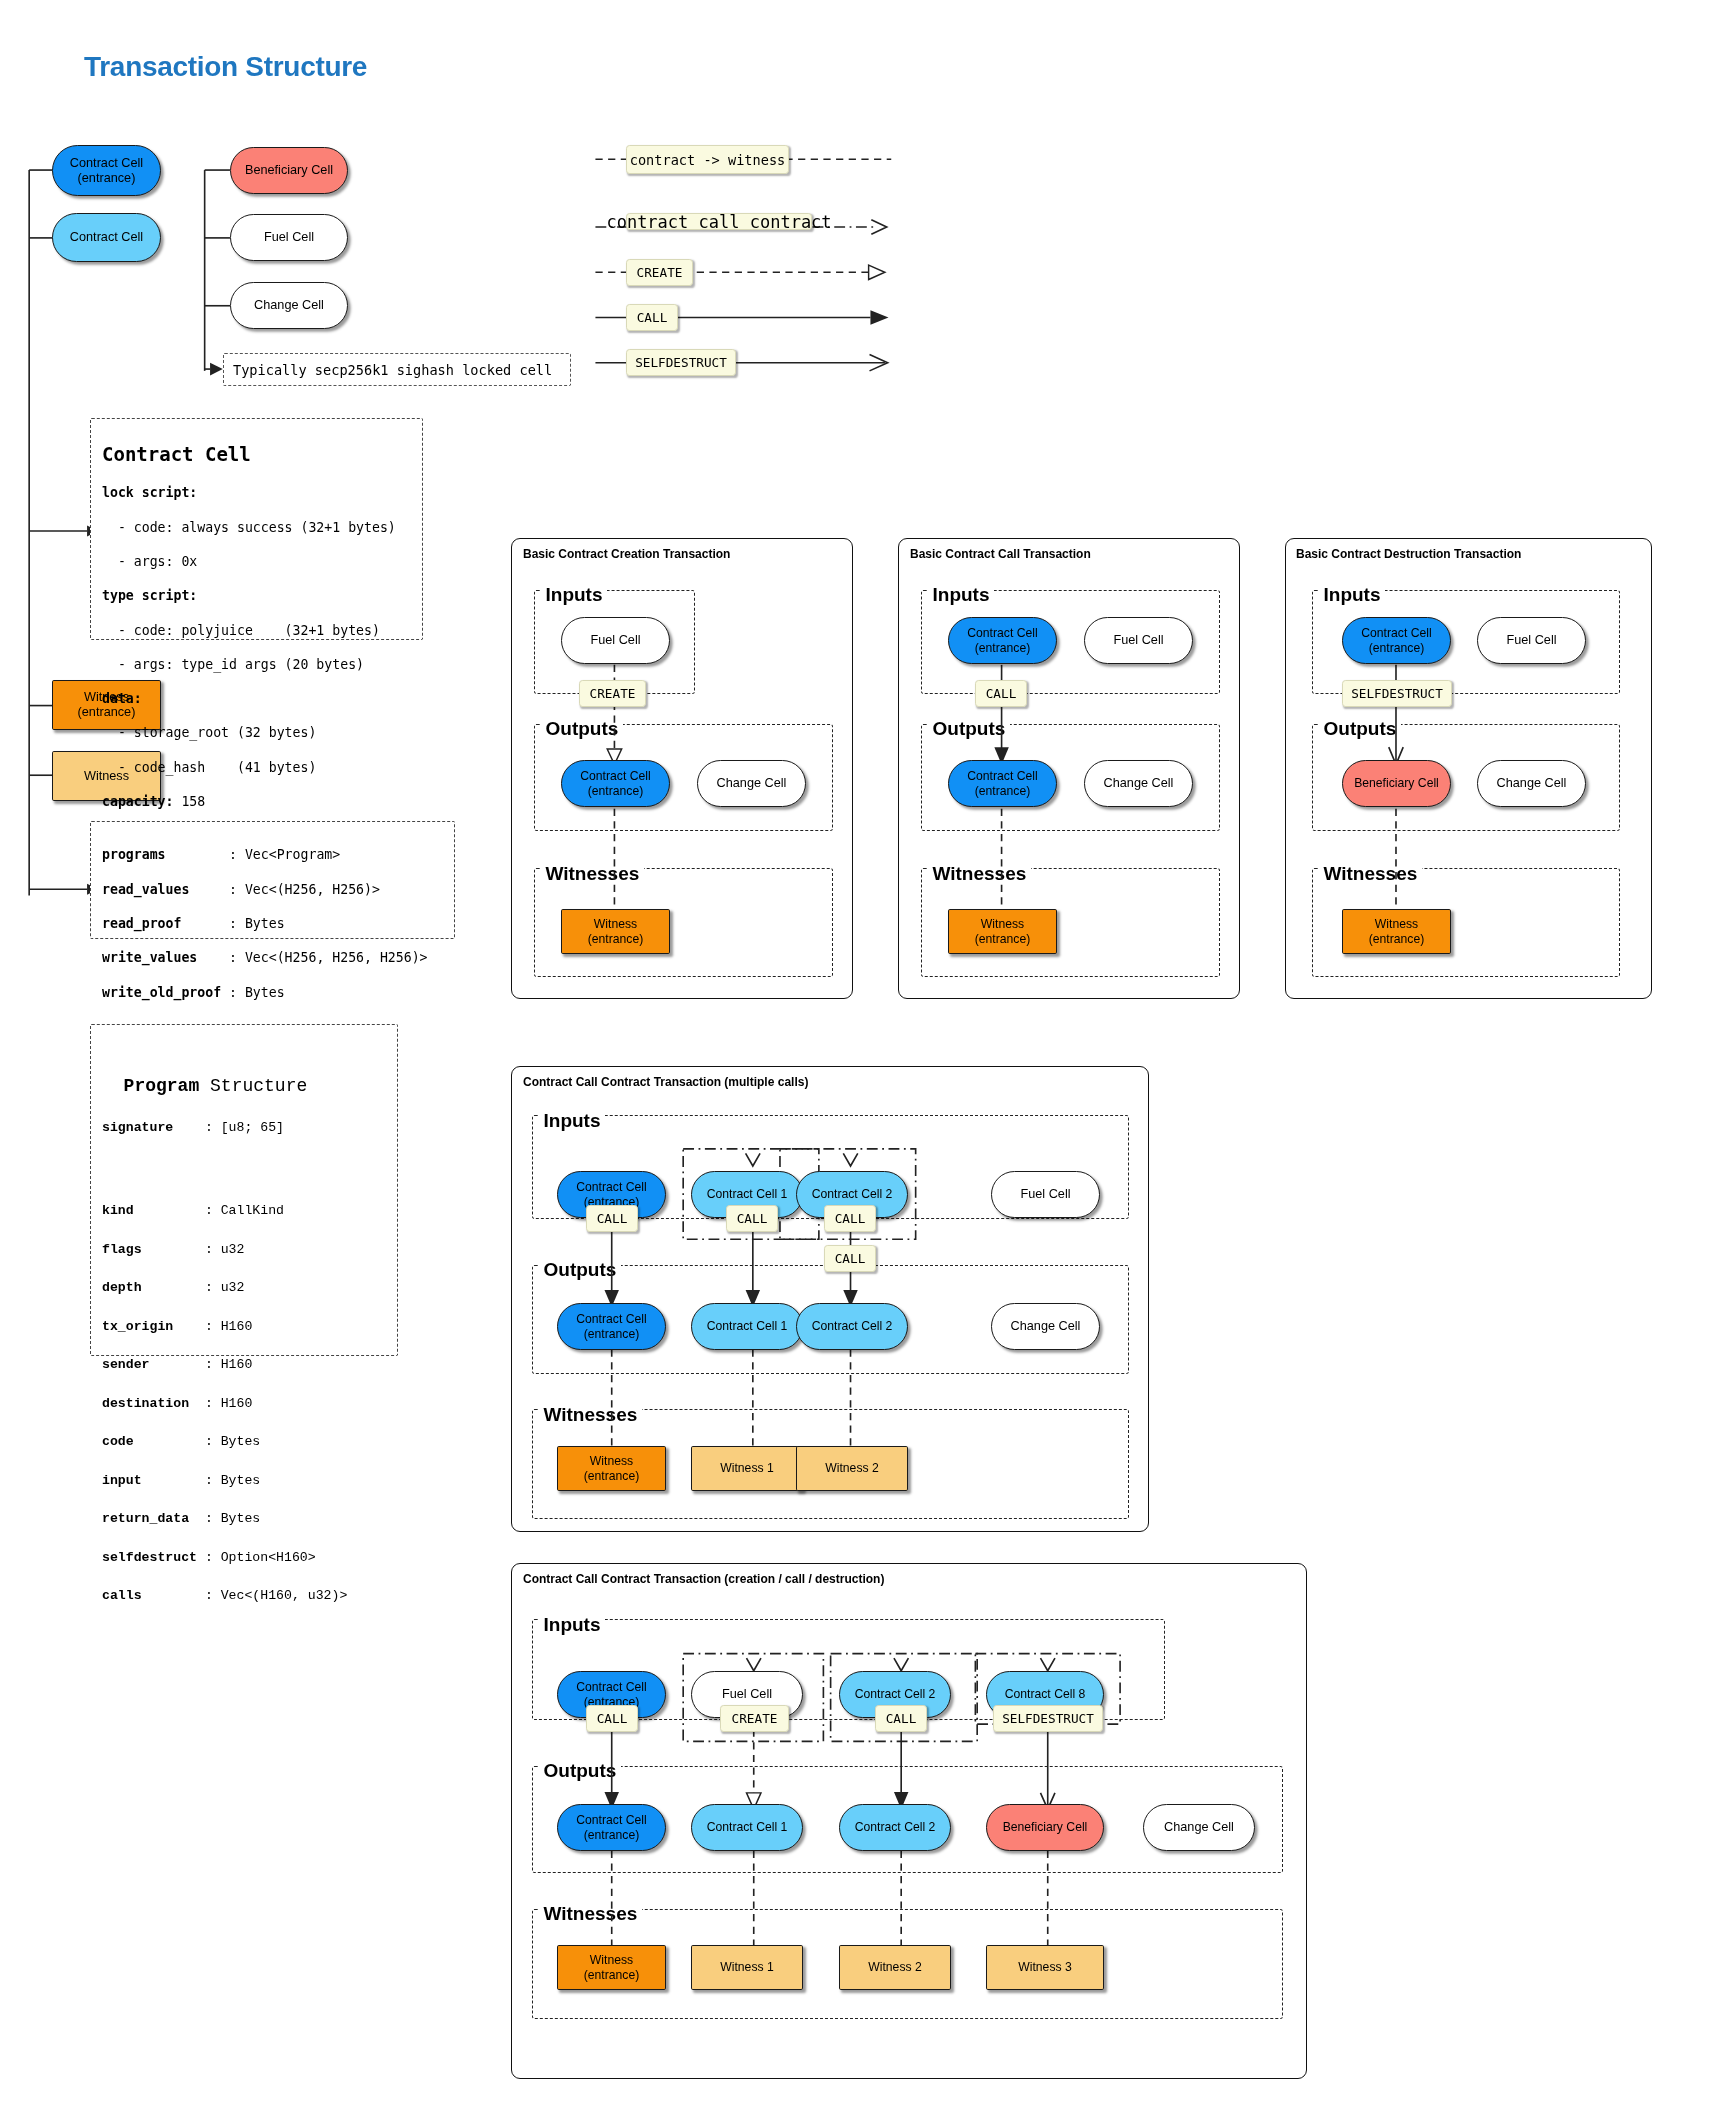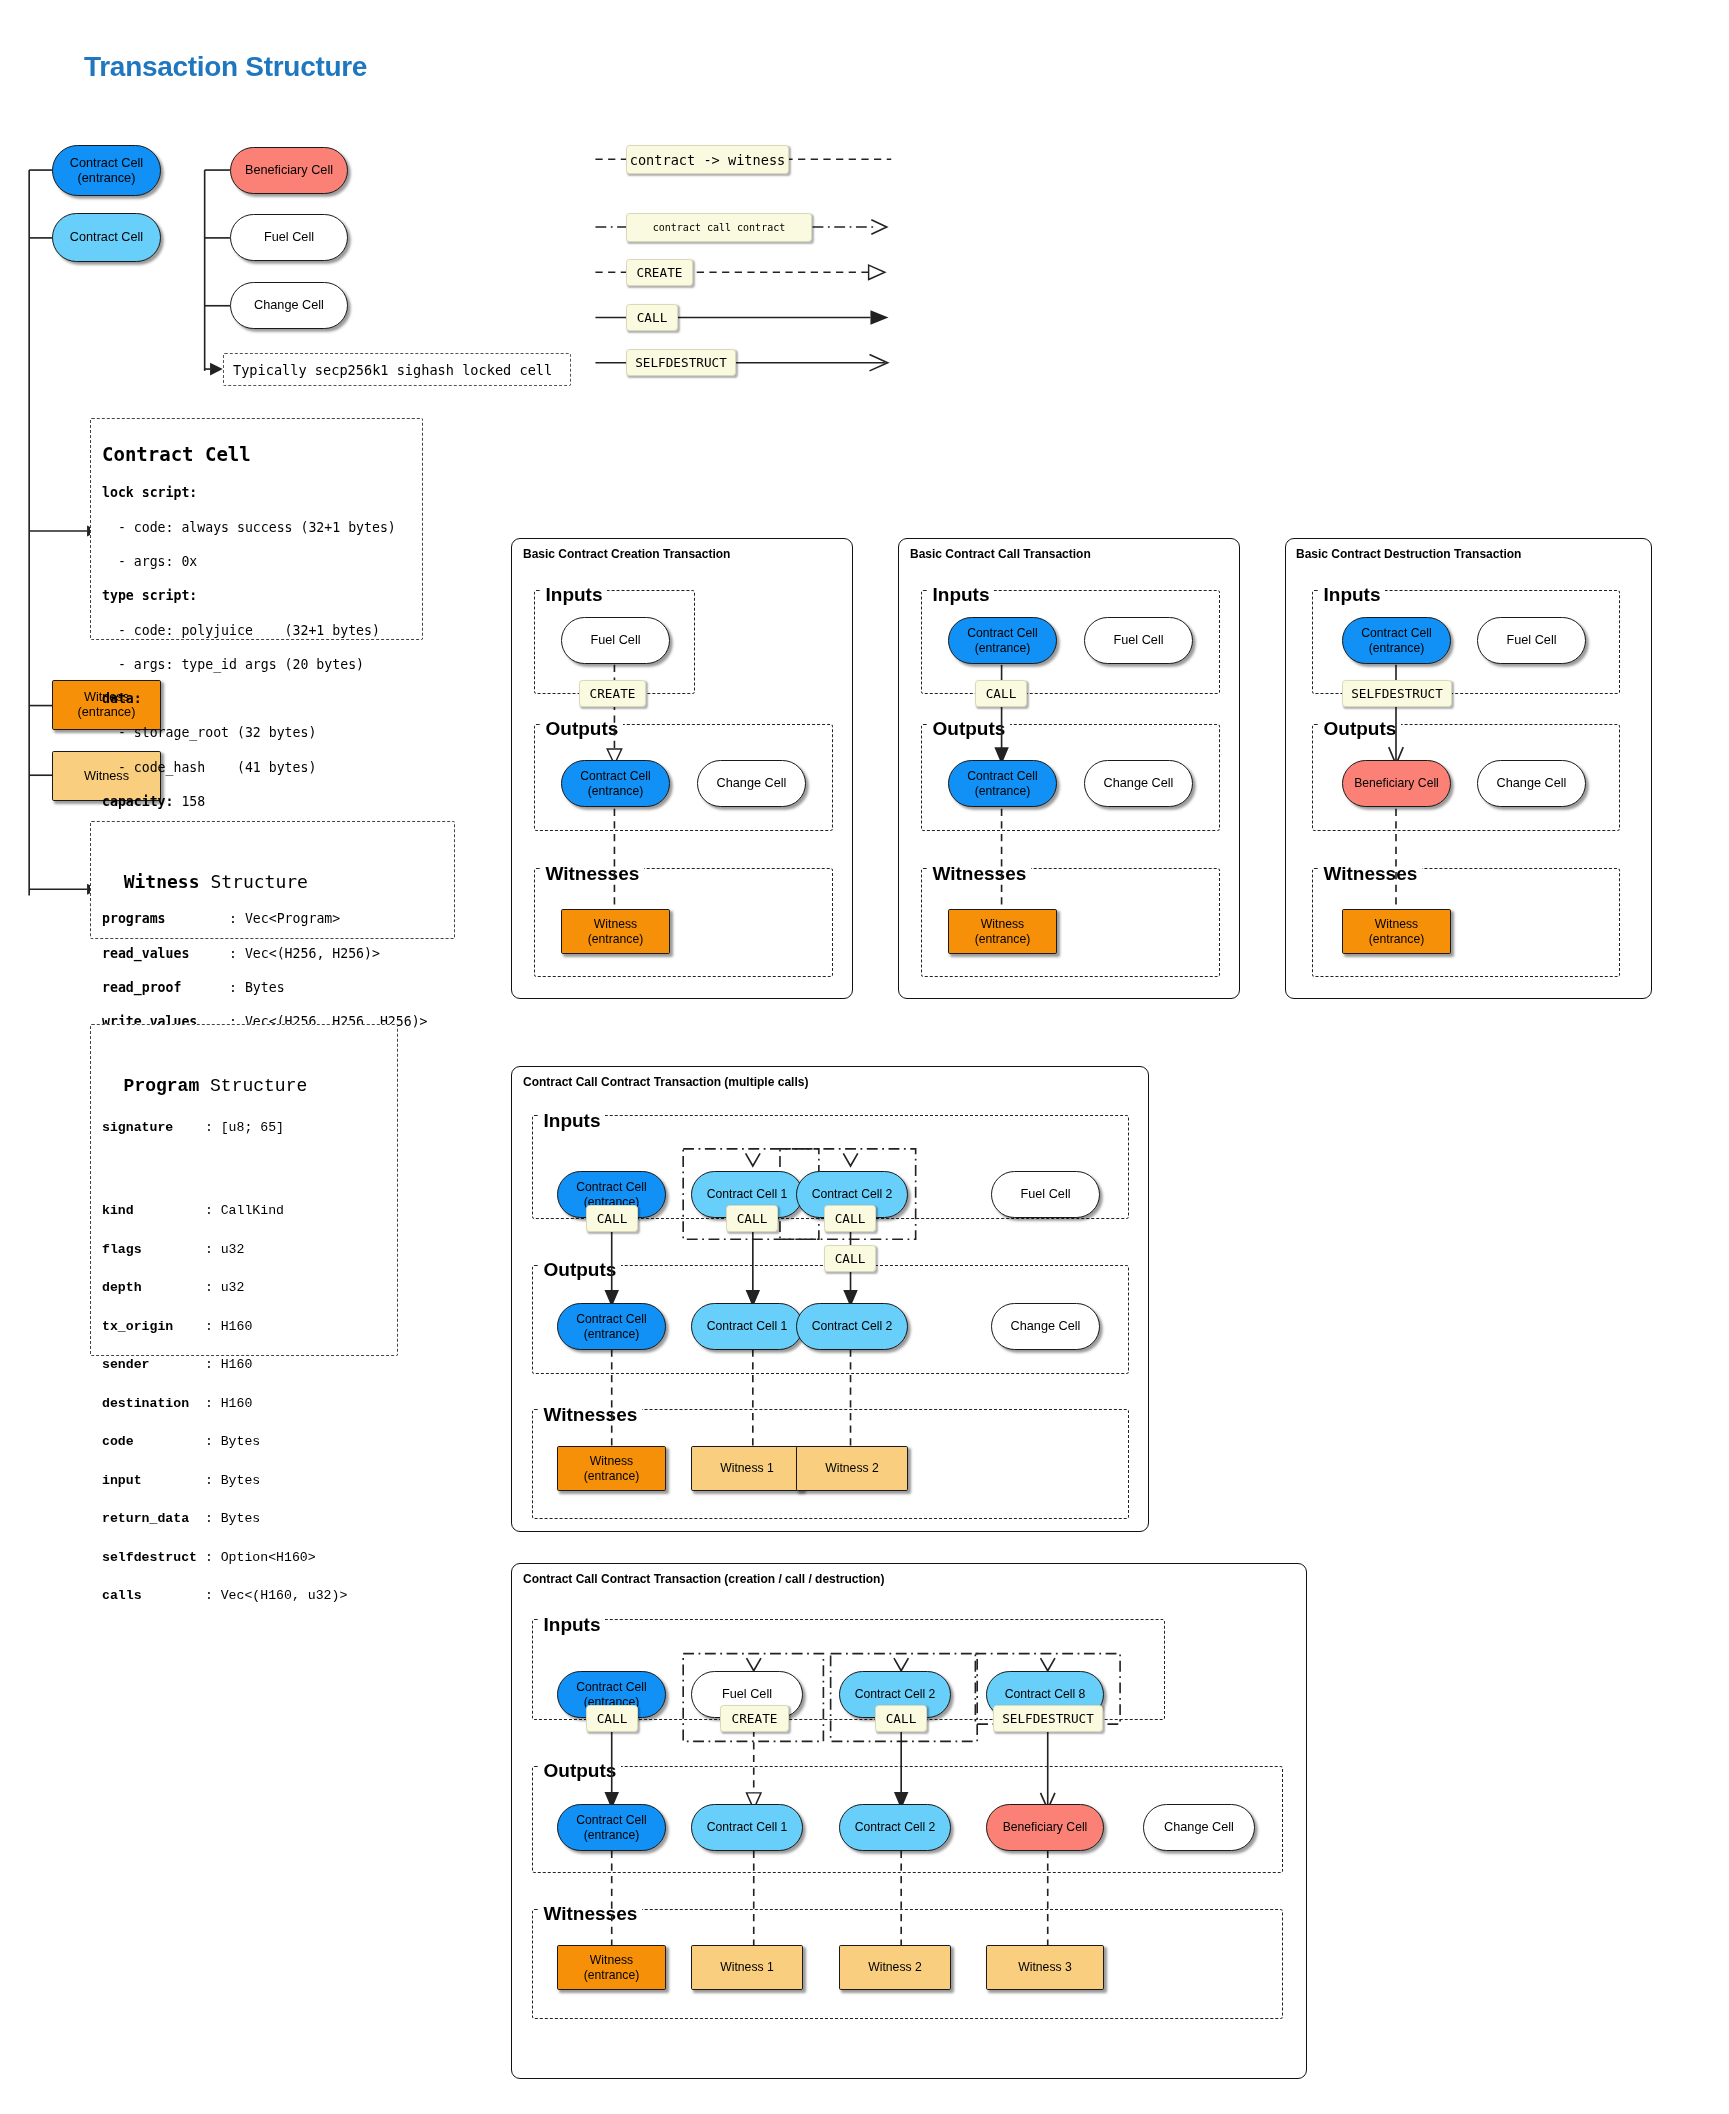--- a/index.html
+++ b/index.html
@@ -120,42 +120,40 @@
   <polygon points="960,293 978,301 960,309" fill="#fff" stroke="#222" stroke-width="1.6"></polygon>
 
   <line x1="658" y1="351" x2="962" y2="351" stroke="#222" stroke-width="1.8"></line>
   <polygon points="962,343 982,351 962,359" fill="#222"></polygon>
 
   <line x1="658" y1="401" x2="978" y2="401" stroke="#222" stroke-width="1.8"></line>
   <path d="M961,392 L981,401 L961,410" stroke="#222" stroke-width="1.8" fill="none"></path>
 </svg>
 
 <div class="chip" style="left:626px;top:145px;width:163px;height:29px;font-size:13.6px;">contract -&gt; witness</div>
-<div class="chip" style="left:626px;top:213px;width:186px;height:29px;font-size:10px;">contract call contract</div>
+<div class="chip" style="left:626px;top:213px;width:186px;height:17px;font-size:17px;">contract call contract</div>
 <div class="chip" style="left:626px;top:259px;width:67px;height:27px;font-size:12.7px;">CREATE</div>
 <div class="chip" style="left:626px;top:304px;width:52px;height:27px;font-size:12.7px;">CALL</div>
 <div class="chip" style="left:626px;top:349px;width:110px;height:27px;font-size:12.7px;">SELFDESTRUCT</div>
 
 <div class="codebox" style="left:90px;top:418px;width:333px;height:222px;">
 <div style="font-size:19px;font-weight:bold;line-height:1.25;">Contract Cell</div>
 <div><b>lock script:</b></div>
 <div>  - code: always success (32+1 bytes)</div>
 <div>  - args: 0x</div>
 <div><b>type script:</b></div>
 <div>  - code: polyjuice    (32+1 bytes)</div>
 <div>  - args: type_id args (20 bytes)</div>
 <div><b>data:</b></div>
 <div>  - storage_root (32 bytes)</div>
 <div>  - code_hash    (41 bytes)</div>
 <div><b>capacity:</b><span> 158</span></div>
 </div>
 
 <div class="codebox" style="left:90px;top:821px;width:365px;height:118px;">
-<div style="font-size:18px;line-height:1.3;">
-  <b>Witness</b><span> Structure</span></div>
 <div><b style="display:inline-block;width:16ch;">programs</b>: <span>Vec&lt;Program&gt;</span></div>
 <div><b style="display:inline-block;width:16ch;">read_values</b>: <span>Vec&lt;(H256, H256)&gt;</span></div>
 <div><b style="display:inline-block;width:16ch;">read_proof</b>: <span>Bytes</span></div>
 <div><b style="display:inline-block;width:16ch;">write_values</b>: <span>Vec&lt;(H256, H256, H256)&gt;</span></div>
 <div><b style="display:inline-block;width:16ch;">write_old_proof</b>: <span>Bytes</span></div>
 </div>
 
 <div class="codebox" style="left:90px;top:1024px;width:308px;height:332px;line-height:1.46;font-family:Liberation Mono, monospace;">
 <div style="font-size:18px;line-height:1.3;">
   <b>Program</b><span> Structure</span></div>

